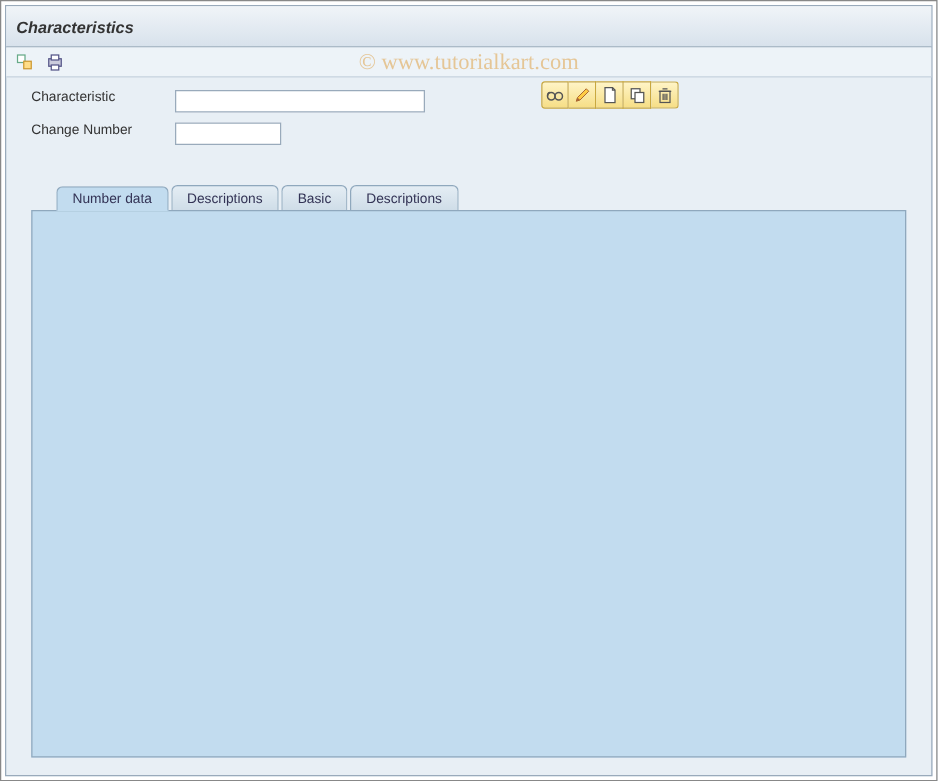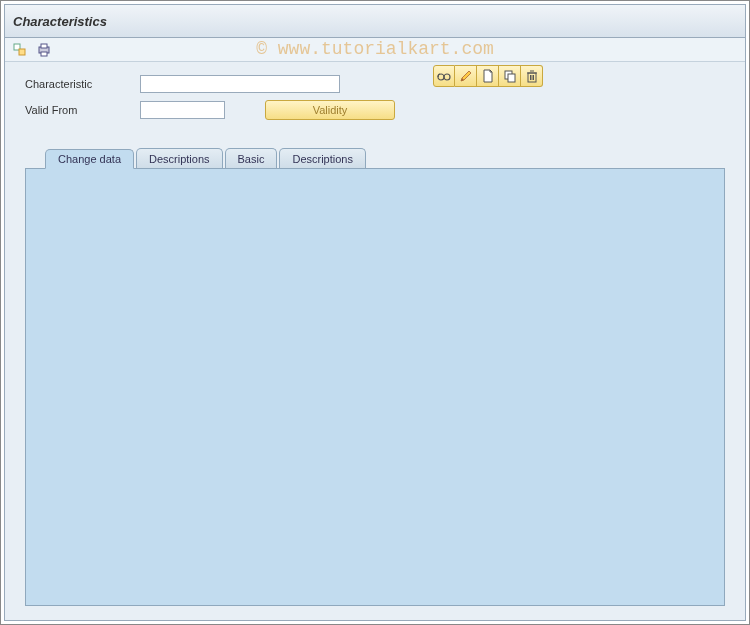--- a/index.html
+++ b/index.html
@@ -54,21 +54,20 @@
       display: inline-flex;
       align-items: center;
       justify-content: center;
       cursor: pointer;
     }
     .form-area {
       padding: 10px 20px 6px 20px;
     }
     .form-row {
       display: flex;
-      align-items: center;
       height: 24px;
       margin-bottom: 2px;
     }
     .form-label {
       width: 115px;
       color: #333;
       font-size: 11px;
     }
     .form-input {
       height: 18px;
@@ -149,21 +148,21 @@
       border: 1px solid #8fa8bd;
       position: relative;
     }
     .watermark {
       position: absolute;
       top: 34px;
       left: 0; right: 0;
       text-align: center;
       font-size: 18px;
       color: rgba(222, 160, 70, 0.55);
-      font-family: Liberation Mono, monospace;
+      font-family: Liberation Serif, serif;
       pointer-events: none;
       z-index: 5;
     }
     svg { display: block; }
   </style>
 </head>
 <body>
 
 <div class="outer-frame">
   <div class="app">
@@ -189,23 +188,22 @@
     </div>
 
     <div class="watermark">© www.tutorialkart.com</div>
 
     <div class="form-area">
       <div class="form-row">
         <span class="form-label">Characteristic</span>
         <input class="form-input inp-char" value="" style="">
       </div>
       <div class="form-row">
-        <span class="form-label">Valid From</span>
-        <input class="form-input inp-vf" value="" style="">
-        <button class="validity-btn">Validity</button>
+        <span class="form-label">Change Number</span>
+        <input class="form-input inp-cn" value="" style="">
       </div>
     </div>
 
     <div class="mini-toolbar">
       <span class="mini-btn">
         <svg width="14" height="14" viewBox="0 0 14 14">
           <circle cx="4" cy="8" r="3" fill="none" stroke="#555" stroke-width="1.2"></circle>
           <circle cx="10" cy="8" r="3" fill="none" stroke="#555" stroke-width="1.2"></circle>
           <line x1="7" y1="8" x2="7" y2="8" stroke="#555" stroke-width="1.2"></line>
           <path d="M1 8 Q 1 5 3 5" fill="none" stroke="#555" stroke-width="1.2"></path>
@@ -237,21 +235,21 @@
           <line x1="5.5" y1="6" x2="5.5" y2="11" stroke="#555" stroke-width="1"></line>
           <line x1="7" y1="6" x2="7" y2="11" stroke="#555" stroke-width="1"></line>
           <line x1="8.5" y1="6" x2="8.5" y2="11" stroke="#555" stroke-width="1"></line>
         </svg>
       </span>
     </div>
 
     <div class="tabs-wrap">
       <div class="tab-strip">
         <div class="tab active">
-          <span>Change data</span>
+          <span>Number data</span>
         </div>
         <div class="tab">
           <span>Descriptions</span>
         </div>
         <div class="tab">
           <span>Basic</span>
         </div>
         <div class="tab">
           <span>Descriptions</span>
         </div>

